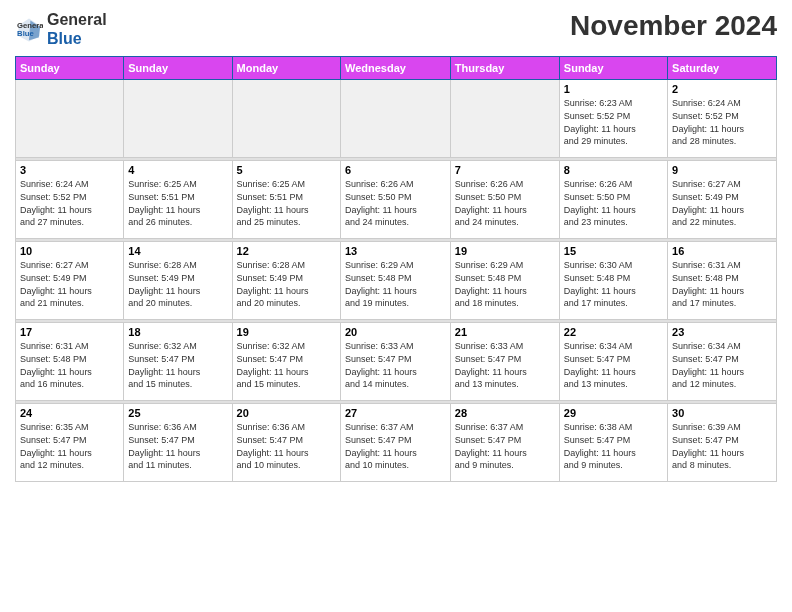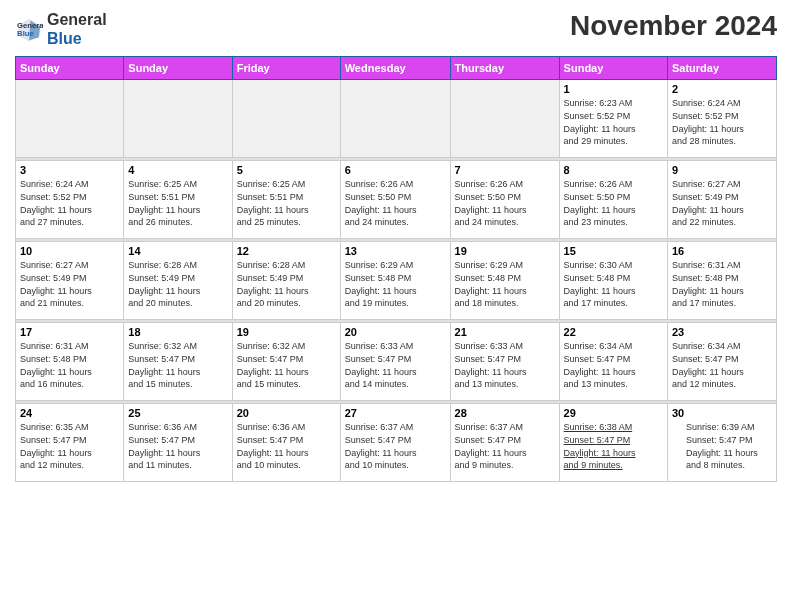--- a/index.html
+++ b/index.html
@@ -117,21 +117,21 @@
     <div class="title-area">
       <div class="month-title">November 2024</div>
     </div>
   </div>
 
   <table class="calendar">
     <thead>
       <tr>
         <th>Sunday</th>
         <th>Sunday</th>
-        <th>Friday</th>
+        <th>Monday</th>
         <th>Wednesday</th>
         <th>Thursday</th>
         <th>Sunday</th>
         <th>Saturday</th>
       </tr>
     </thead>
     <tbody id="calendar-body">
     <tr class="week-row">
           <td class="empty"></td>
           <td class="empty"></td>
@@ -349,28 +349,28 @@
           </td>
           <td>
             <span class="day-num">28</span>
             <div class="day-info" style="white-space: pre-line;">Sunrise: 6:37 AM
 Sunset: 5:47 PM
 Daylight: 11 hours
 and 9 minutes.</div>
           </td>
           <td>
             <span class="day-num">29</span>
-            <div class="day-info" style="white-space: pre-line; text-decoration: underline;">Sunrise: 6:38 AM
+            <div class="day-info" style="white-space: pre-line;">Sunrise: 6:38 AM
 Sunset: 5:47 PM
 Daylight: 11 hours
 and 9 minutes.</div>
           </td>
           <td>
             <span class="day-num">30</span>
-            <div class="day-info" style="white-space: pre-line; margin-left: 14px;">Sunrise: 6:39 AM
+            <div class="day-info" style="white-space: pre-line;">Sunrise: 6:39 AM
 Sunset: 5:47 PM
 Daylight: 11 hours
 and 8 minutes.</div>
           </td>
         </tr>
       </tbody>
   </table>
 </div>
 
 </body></html>

